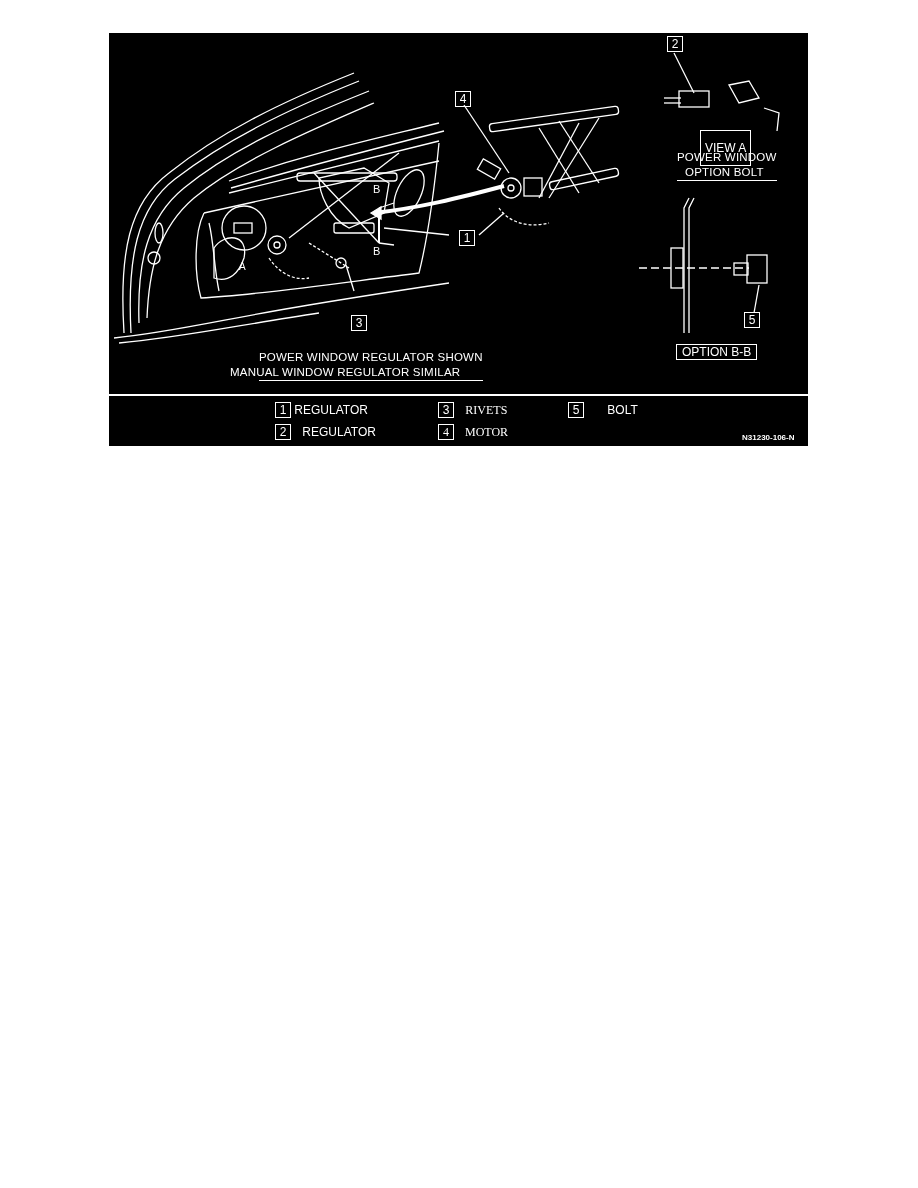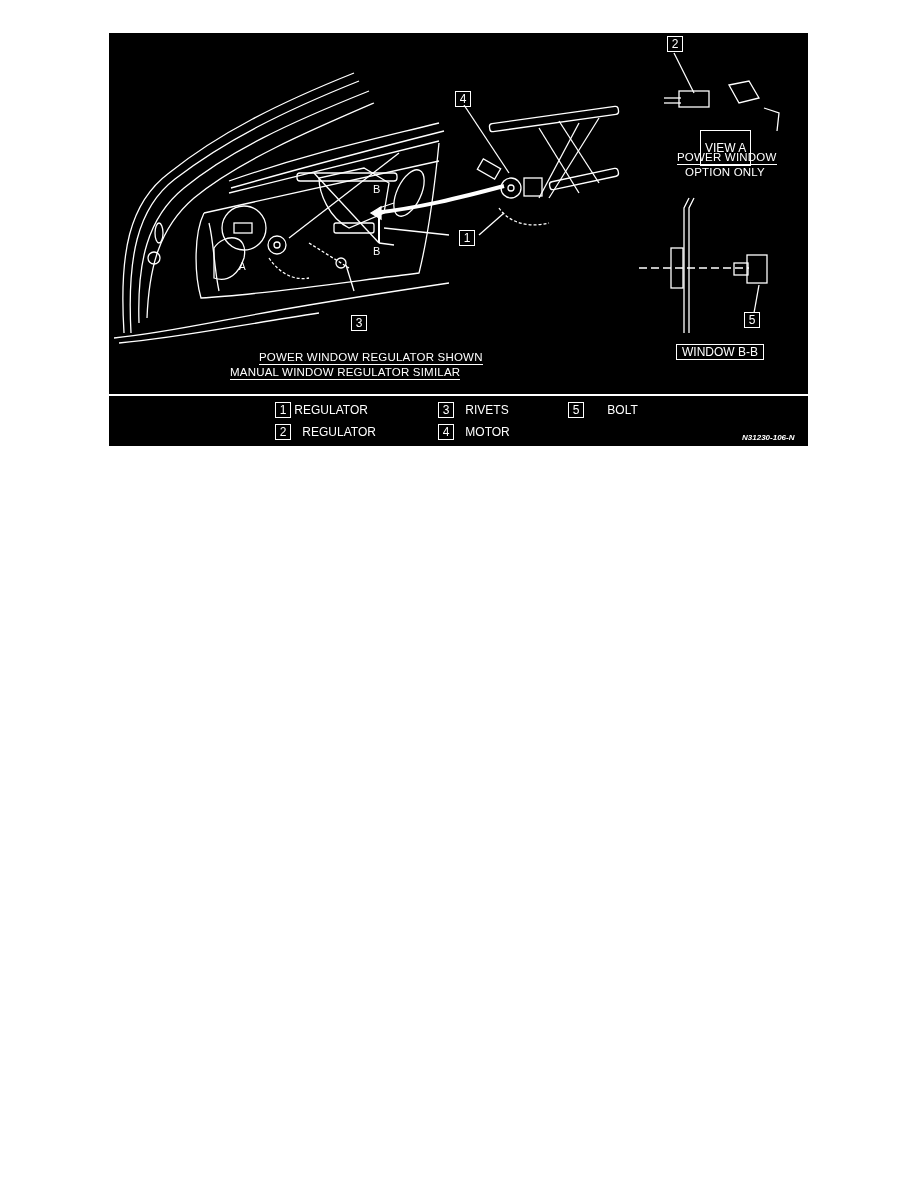--- a/index.html
+++ b/index.html
@@ -2,21 +2,21 @@
 <html><head>
 <meta charset="utf-8">
 <style>
   html, body { margin:0; padding:0; background:#ffffff; }
   body { width:918px; height:1188px; position:relative; font-family:"Liberation Sans", sans-serif; }
   #figure { position:absolute; left:109px; top:33px; width:699px; height:413px; background:#000; overflow:hidden; }
   #figure svg { position:absolute; left:0; top:0; }
   .lbl { position:absolute; color:#fff; font-size:11.5px; letter-spacing:0.2px; white-space:nowrap; }
   .box { position:absolute; border:1.5px solid #fff; color:#fff; font-size:12px; text-align:center; line-height:14px; height:14px; }
   .num { width:14px; }
-  .ul { border-bottom:1.5px solid #fff; padding-bottom:1px; }
+  .ul { border-bottom:1.5px solid #fff; padding-bottom:17px; }
   .legend-row { position:absolute; color:#fff; font-size:12px; }
   .code { position:absolute; color:#fff; font-size:8px; font-weight:bold; }
 </style>
 </head>
 <body>
 
 <div id="figure">
   <svg width="699" height="413" viewBox="0 0 699 413" fill="none" stroke="#fff" stroke-width="1.3">
 
     <path d="M15 300 C10 220 20 170 60 140 C110 100 170 70 245 40"></path>
@@ -107,42 +107,42 @@
   <div class="box num" style="left:350px;top:197px;">1</div>
   <div class="box num" style="left:242px;top:282px;">3</div>
   <div class="box num" style="left:635px;top:279px;">5</div>
 
   <div class="lbl" style="left:130px;top:228px;font-size:10px;">A</div>
   <div class="lbl" style="left:264px;top:150px;font-size:11px;">B</div>
   <div class="lbl" style="left:264px;top:212px;font-size:11px;">B</div>
 
   <div class="box" style="left:591px;top:97px;padding:10px 4px;">VIEW A</div>
   <div class="lbl ul" style="left:568px;top:118px;">POWER WINDOW</div>
-  <div class="lbl" style="left:576px;top:133px;">OPTION ONLY</div>
+  <div class="lbl" style="left:576px;top:133px;">OPTION BOLT</div>
 
-  <div class="box" style="left:567px;top:311px;padding:0 5px;">WINDOW B-B</div>
+  <div class="box" style="left:567px;top:311px;padding:0 5px;">OPTION B-B</div>
 
   <div class="lbl ul" style="left:114px;top:318px;margin-left:36px;">POWER WINDOW REGULATOR SHOWN</div>
   <div class="lbl ul" style="left:121px;top:333px;">MANUAL WINDOW REGULATOR SIMILAR</div>
 
   <div class="legend-row" style="left:166px;top:369px;">
     <span class="box num" style="position:relative;display:inline-block;">1</span>
     <span style="">REGULATOR</span>
   </div>
   <div class="legend-row" style="left:166px;top:391px;">
     <span class="box num" style="position:relative;display:inline-block;">2</span>
     <span style="margin-left:8px;">REGULATOR</span>
   </div>
   <div class="legend-row" style="left:329px;top:369px;">
     <span class="box num" style="position:relative;display:inline-block;">3</span>
-    <span style="margin-left:8px;">RIVETS</span>
+    <span style="margin-left:8px;font-family:Liberation Serif, serif;">RIVETS</span>
   </div>
-  <div class="legend-row" style="left:329px;top:391px;">
+  <div class="legend-row" style="left:329px;top:391px;font-family:Liberation Serif, serif;">
     <span class="box num" style="position:relative;display:inline-block;">4</span>
     <span style="margin-left:8px;">MOTOR</span>
   </div>
   <div class="legend-row" style="left:459px;top:369px;">
     <span class="box num" style="position:relative;display:inline-block;">5</span>
     <span style="margin-left:20px;">BOLT</span>
   </div>
 
-  <div class="code" style="left:633px;top:400px;font-style:italic;">N31230-106-N</div>
+  <div class="code" style="left:633px;top:400px;">N31230-106-N</div>
 </div>
 
 </body></html>

